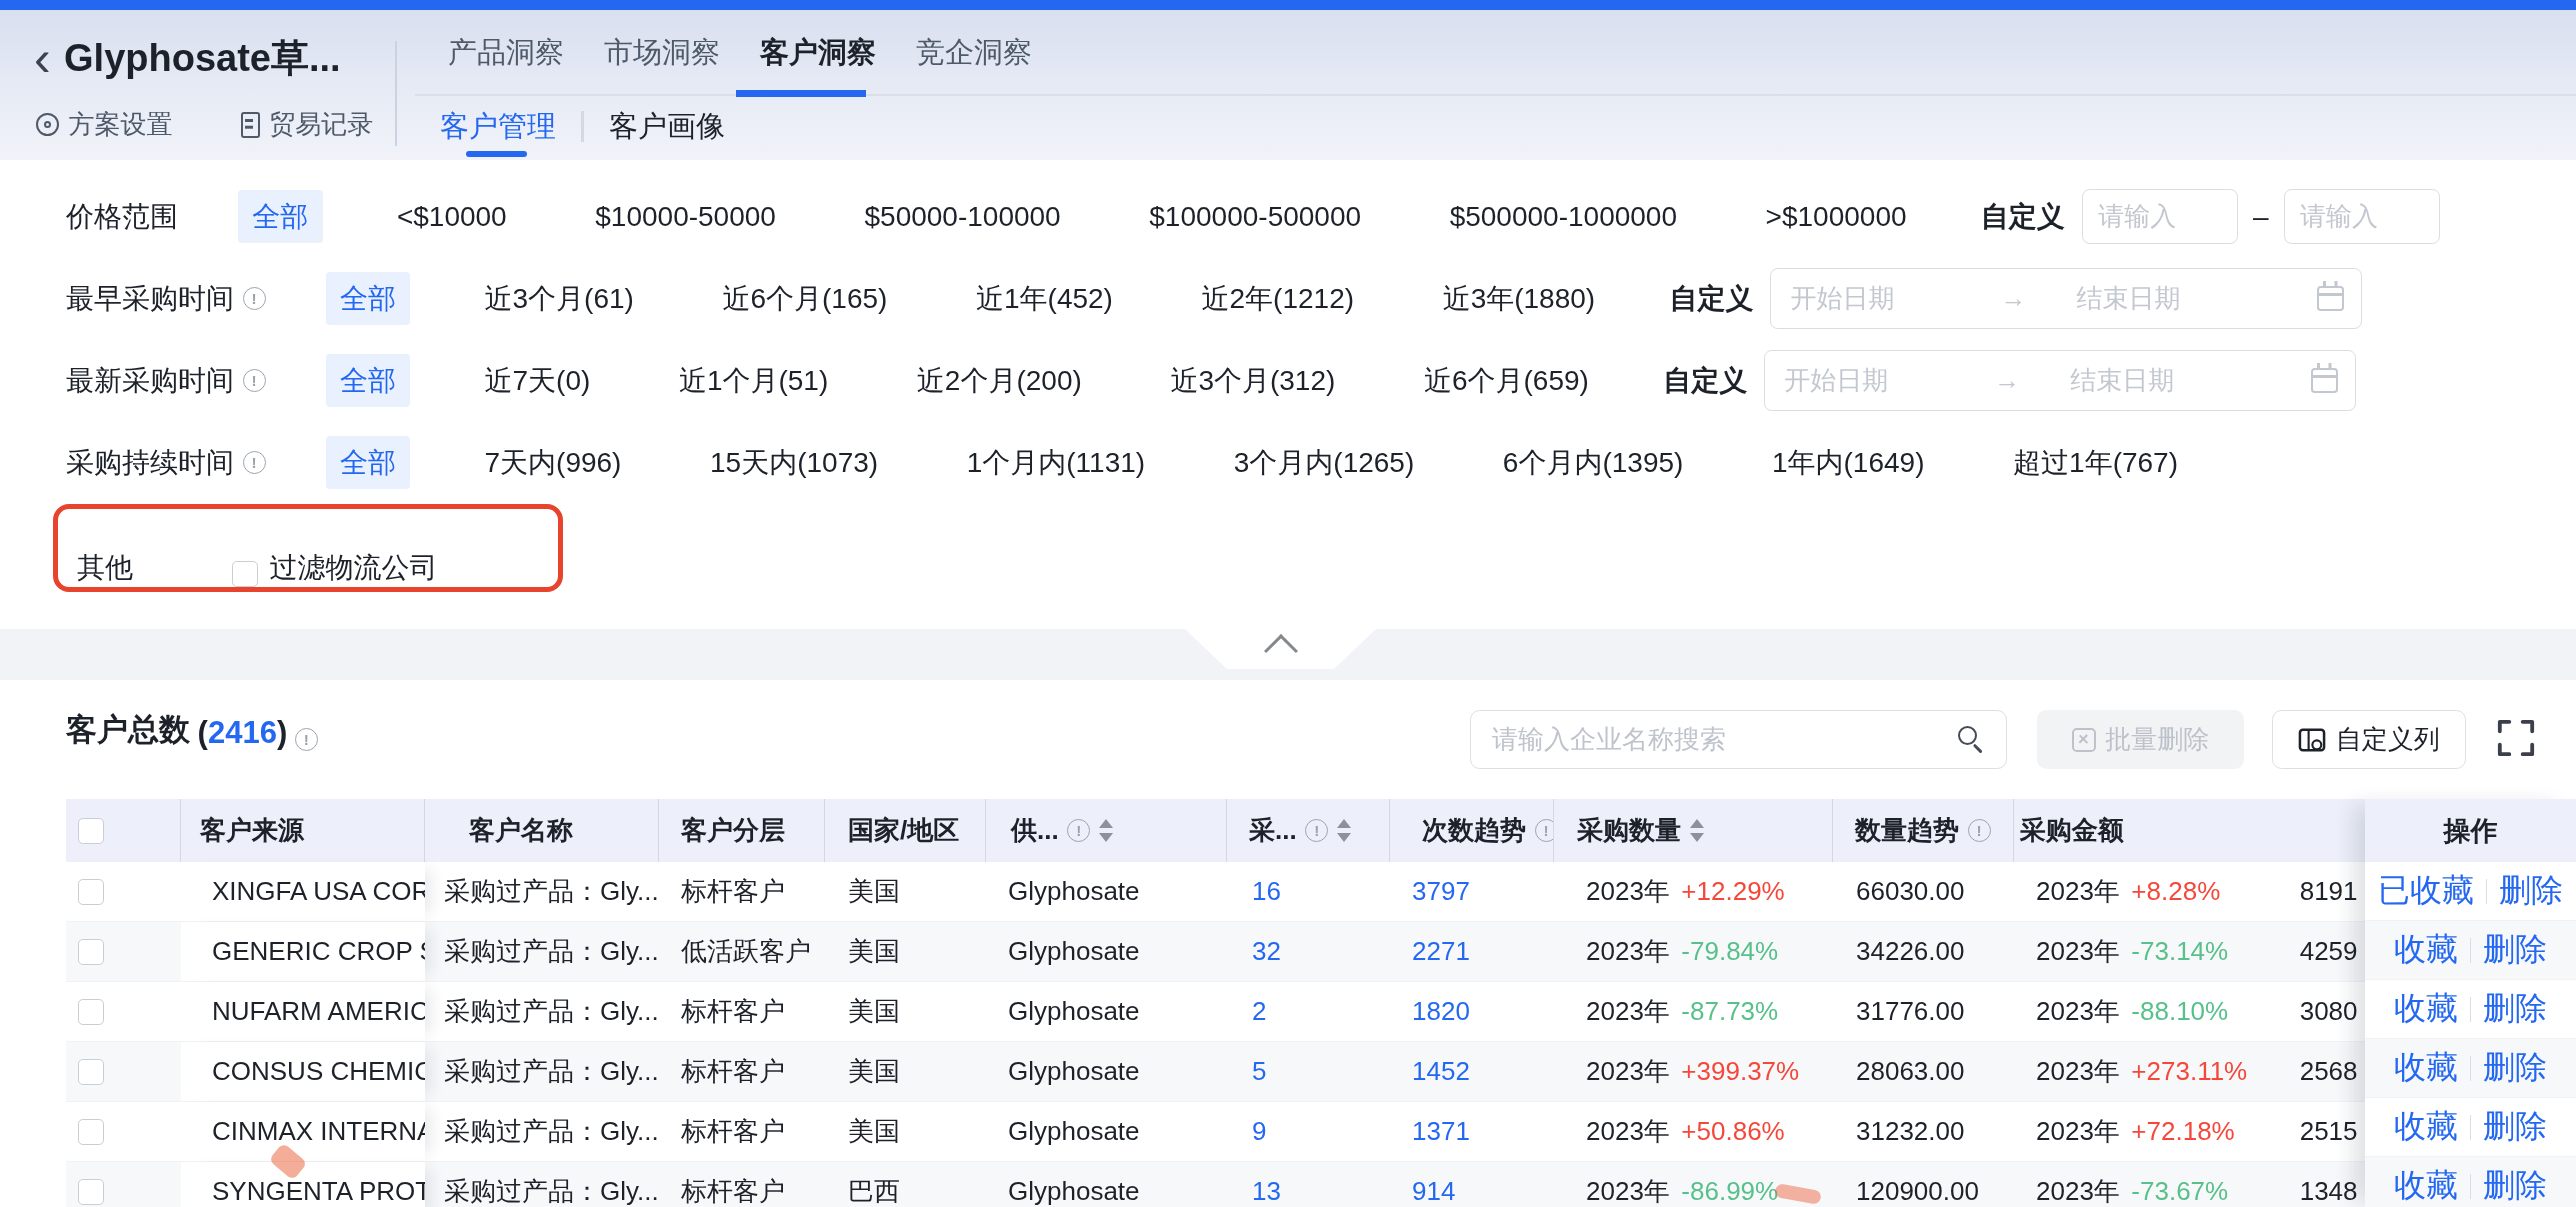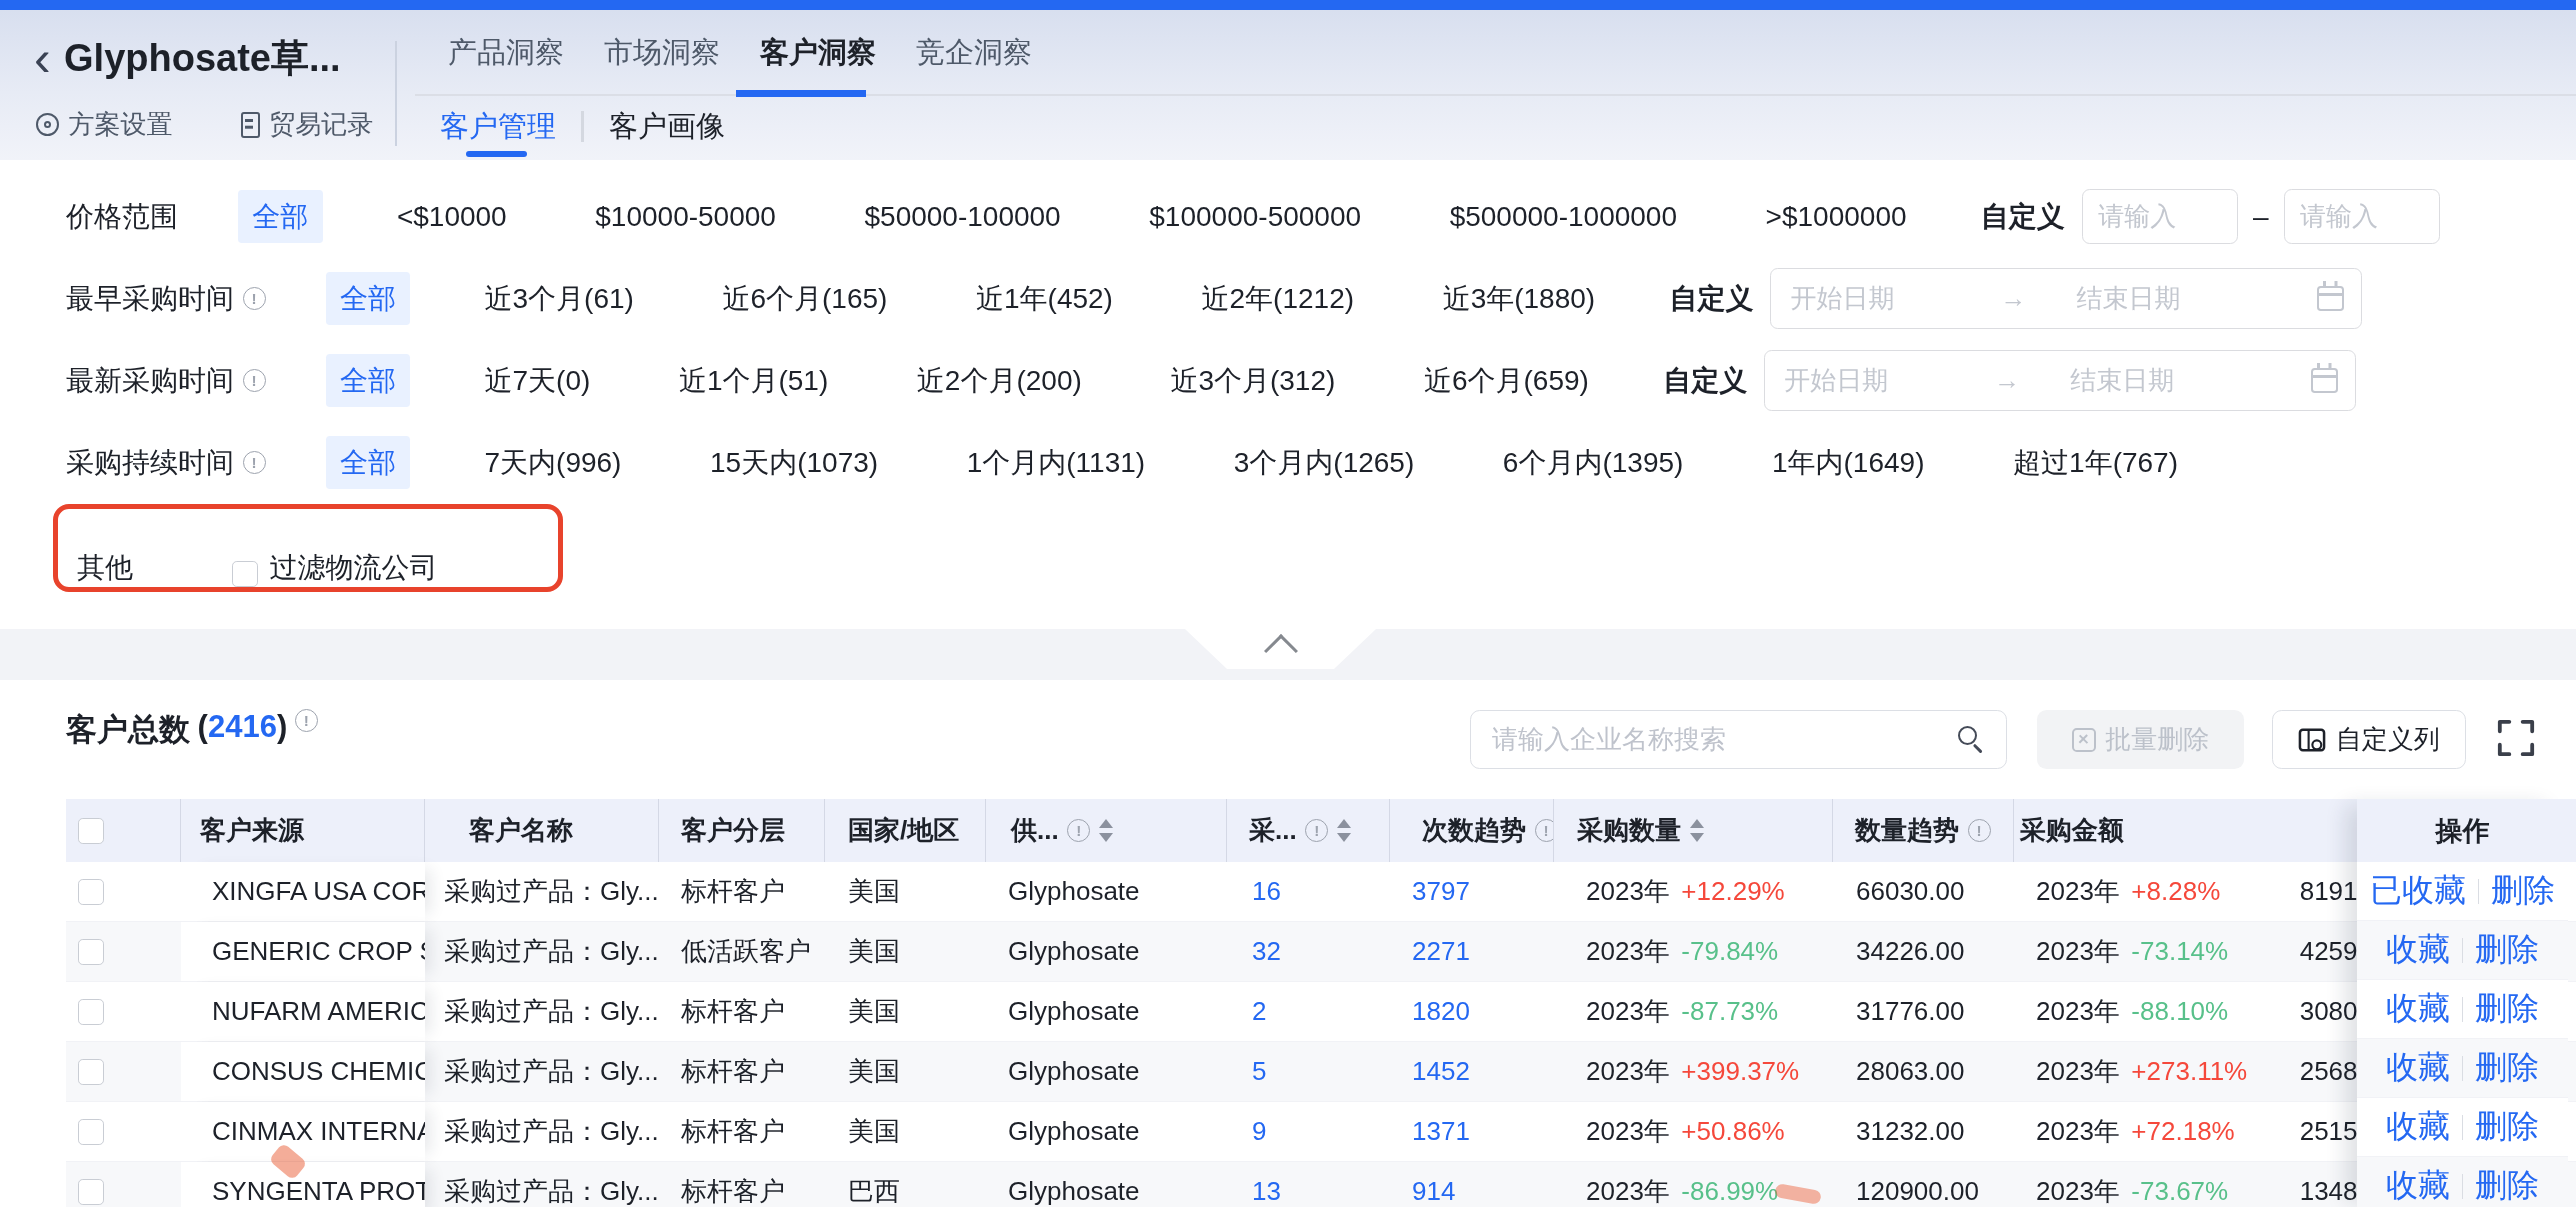--- a/index.html
+++ b/index.html
@@ -63,21 +63,21 @@
   .otherbox .olabel{margin-left:19px;font-size:28px;width:155px;}
   .cb{width:26px;height:26px;border:1.9px solid #C9CDD4;border-radius:4.8px;background:#fff;box-sizing:border-box;flex-shrink:0;}
   .otherbox .cbl{margin-left:11.5px;font-size:28px;}
   .collapse{position:absolute;left:1185px;top:629px;width:191px;height:40px;background:#FFFFFF;
             clip-path:polygon(0 0,100% 0,78% 100%,22% 100%);display:flex;align-items:flex-start;justify-content:center;}
   .chevup{width:21px;height:21px;border-top:3.8px solid #85898F;border-right:3.8px solid #85898F;
           transform:rotate(-45deg);margin-top:9.6px;}
 
   
   .tablepanel{position:absolute;top:680px;left:0;right:0;bottom:0;background:#FFFFFF;}
-  .ttitle{position:absolute;left:66px;top:29px;height:42px;display:flex;align-items:flex-start;
+  .ttitle{position:absolute;left:66px;top:29px;height:42px;display:flex;align-items:flex-end;
           font-size:31px;font-weight:700;color:#1D2129;gap:7.6px;}
   .tcount{color:#2468F2;}
   .search{position:absolute;left:1470px;top:30px;width:537px;height:59px;border:1.9px solid #DCDFE5;border-radius:9.6px;
           background:#fff;display:flex;align-items:center;padding:0 19px;box-sizing:border-box;}
   .search input{border:none;outline:none;flex:1;font-size:26px;color:#1D2129;font-family:inherit;background:transparent;}
   .search input::placeholder{color:#BFC3CC;}
   .ic-mag{width:31px;height:31px;position:relative;flex-shrink:0;}
   .ic-mag::before{content:"";position:absolute;left:1.9px;top:1.9px;width:19px;height:19px;border:2.9px solid #454B58;border-radius:50%;box-sizing:border-box;}
   .ic-mag::after{content:"";position:absolute;left:20px;top:19px;width:3.3px;height:10.5px;background:#454B58;transform:rotate(-45deg);border-radius:1.9px;}
   .btn{position:absolute;top:30px;height:59px;border-radius:9.6px;display:flex;align-items:center;justify-content:center;
@@ -114,21 +114,21 @@
   .tbody .trow{height:59px;border-bottom:1.9px solid #F1F2F6;background:#fff;}
   .tbody .trow:nth-child(even){background:#F7F8FA;}
   .link{color:#2468F2;}
   .sort{display:inline-flex;flex-direction:column;gap:4.8px;flex-shrink:0;}
   .sort.mr{margin-left:auto;margin-right:17px;}
   .s-up{width:0;height:0;border-left:7.6px solid transparent;border-right:7.6px solid transparent;border-bottom:9.6px solid #8B919E;}
   .s-dn{width:0;height:0;border-left:7.6px solid transparent;border-right:7.6px solid transparent;border-top:9.6px solid #8B919E;}
   .yr{color:#1D2129;}
 
   
-  .ops{position:absolute;top:119px;right:8px;bottom:0;width:211px;z-index:3;
+  .ops{position:absolute;top:119px;right:0;bottom:0;width:211px;z-index:3;
        box-shadow:-17px 0 21px -5.7px rgba(22,32,60,.14);}
   .ops-h{height:63px;background:#EDF0FA;display:flex;align-items:center;justify-content:center;
          font-size:27px;font-weight:700;box-sizing:border-box;}
   .opsrow{height:59px;display:flex;align-items:center;justify-content:center;font-size:32px;
           border-bottom:1.9px solid #F1F2F6;background:#fff;box-sizing:border-box;}
   .opsbody .opsrow:nth-child(even){background:#F7F8FA;}
   .oplink{color:#2468F2;}
   .opsep{width:1.9px;height:25px;background:#DADDE3;margin:0 11.5px;}
 
   

